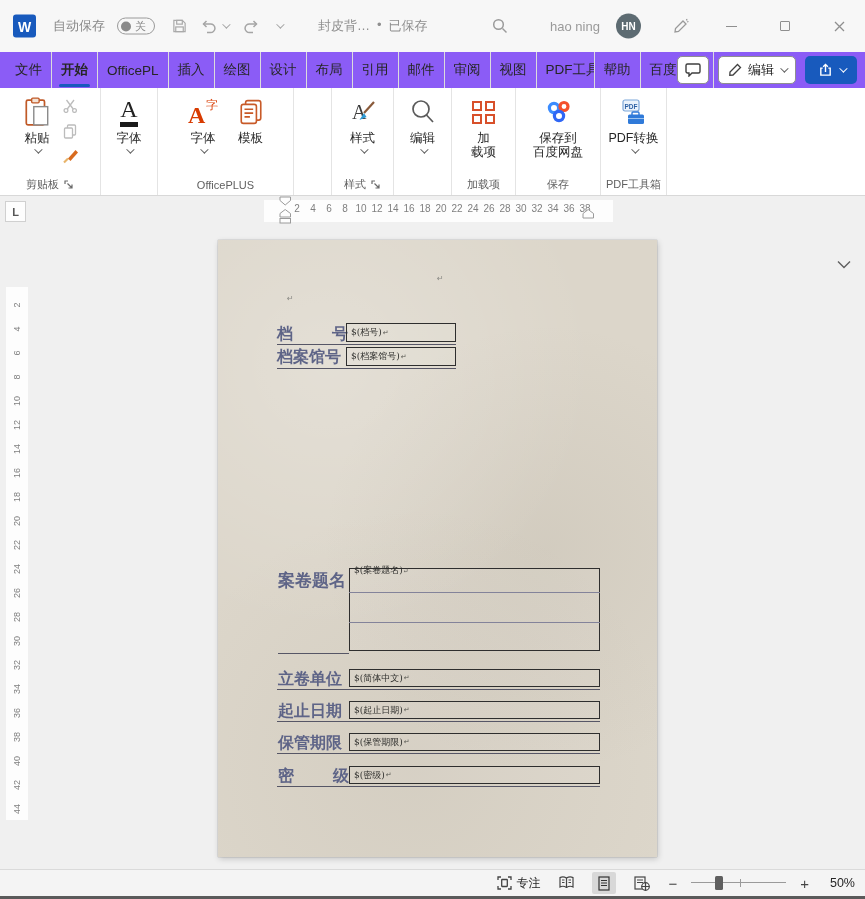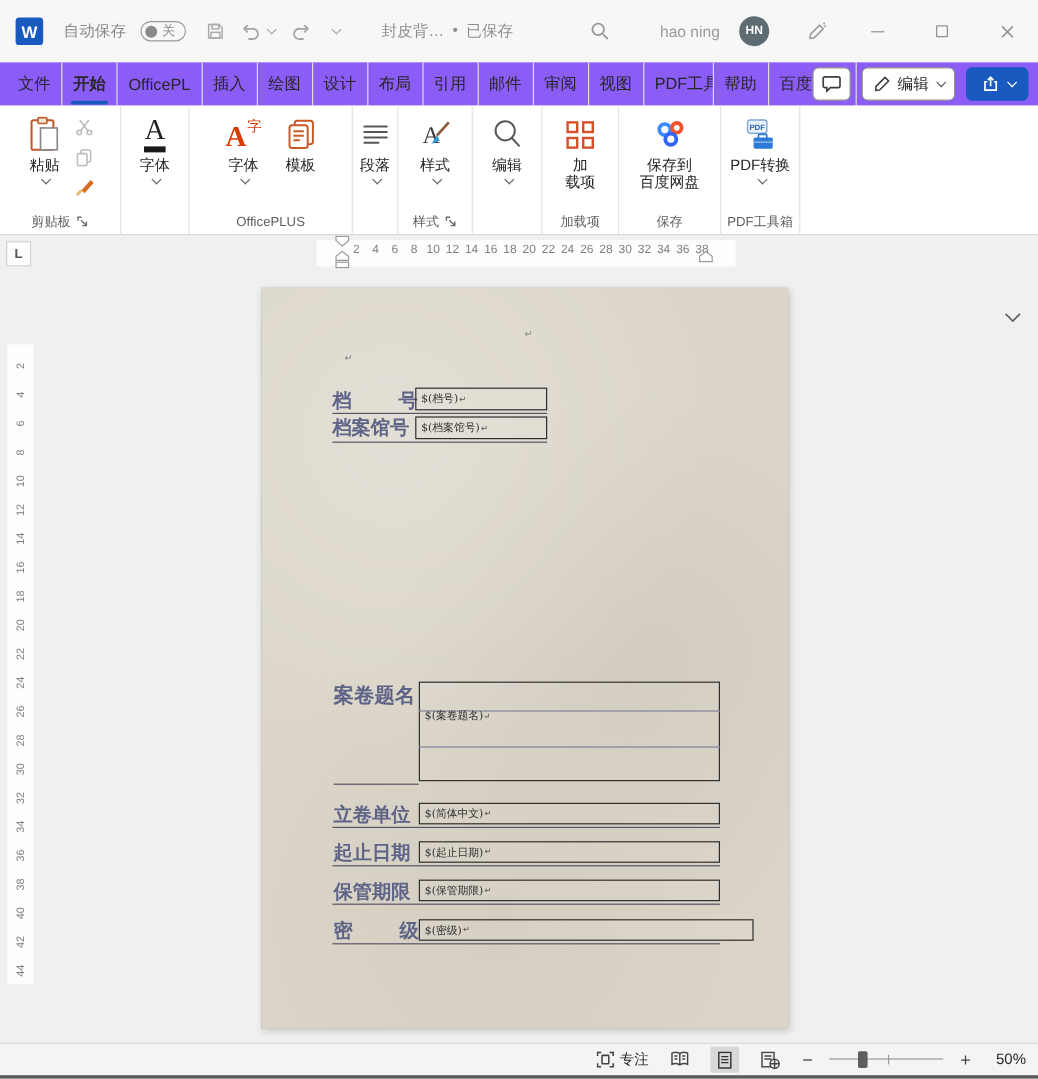--- a/index.html
+++ b/index.html
@@ -95,34 +95,34 @@
   .eop-free{ position:absolute; font-size:8px; color:#8a8a85; }
   .doc-label{ position:absolute; font-family:"DejaVu Serif","Liberation Serif",serif; font-weight:bold;
               color:#5e6487; font-size:16px; line-height:20px; width:71px; }
   .doc-label.spread{ text-align:justify; text-align-last:justify; }
   .doc-box{ position:absolute; border:1.5px solid #2e2e2e; background:rgba(255,255,255,.06);
             display:flex; align-items:center; padding-left:4px; }
   .doc-box .ph{ font-family:"DejaVu Serif","Liberation Serif",serif; font-size:9px; color:#30302e; white-space:nowrap; }
   .doc-box .eop{ font-size:7px; color:#55554f; margin-left:1px; }
   .doc-line{ position:absolute; border-top:1px solid #565666; }
   .inner-line{ position:absolute; left:131px; width:251px; border-top:1px solid #83839a; }
-  .big-ph{ position:absolute; left:136px; top:350px; font-family:"DejaVu Serif","Liberation Serif",serif;
+  .big-ph{ position:absolute; left:136px; top:324px; font-family:"DejaVu Serif","Liberation Serif",serif;
            font-size:9px; color:#30302e; }
   .big-ph .eop{ font-size:7px; color:#55554f; }
 
   
   .lb0{ left:59px; top:84px; } .bx0{ left:128px; top:83px; width:110px; height:19px; } .ln0{ left:59px; top:104px; width:179px; }
   .lb1{ left:59px; top:107px; } .bx1{ left:128px; top:107px; width:110px; height:19px; } .ln1{ left:59px; top:128px; width:179px; }
   .lb2{ left:60px; top:330px; font-size:17px; } .bx2{ left:131px; top:328px; width:251px; height:83px; padding:0; align-items:flex-start; }
   .ln2{ left:60px; top:413px; width:71px; }
   .il1{ top:352px; } .il2{ top:382px; }
   .lb3{ left:60px; top:429px; } .bx3{ left:131px; top:429px; width:251px; height:18px; } .ln3{ left:59px; top:449px; width:323px; }
   .lb4{ left:60px; top:461px; } .bx4{ left:131px; top:461px; width:251px; height:18px; } .ln4{ left:59px; top:481px; width:323px; }
   .lb5{ left:60px; top:493px; } .bx5{ left:131px; top:493px; width:251px; height:18px; } .ln5{ left:59px; top:513px; width:323px; }
-  .lb6{ left:60px; top:526px; } .bx6{ left:131px; top:526px; width:279px; height:18px; } .ln6{ left:59px; top:546px; width:323px; }
+  .lb6{ left:60px; top:526px; } .bx6{ left:131px; top:526px; width:251px; height:18px; } .ln6{ left:59px; top:546px; width:323px; }
 
   
   .statusbar{ position:absolute; left:0; top:869px; width:865px; height:30px; background:#f4f4f4;
               border-top:1px solid #dadada; border-bottom:3px solid #5a5a5a; display:flex; align-items:center; }
   .sb-left{ display:flex; align-items:center; gap:20px; margin-left:8px; font-size:12.5px; }
   .sb-right{ position:absolute; right:10px; display:flex; align-items:center; gap:14px; }
   .sb-item{ display:flex; align-items:center; gap:4px; }
   .view-ic{ width:24px; height:22px; display:flex; align-items:center; justify-content:center; border-radius:2px; }
   .view-ic.active{ background:#d8d8d8; }
   .zoom-track{ position:relative; width:95px; height:14px; }
@@ -325,31 +325,20 @@
           </span>
           <span class="bl">模板</span>
         </div>
       </div>
       <div class="rg-label">
         <span>OfficePLUS</span>
       </div>
     </div>
 
     <div class="rgroup" style="width:38px">
-      <div class="rg-body">
-        <div class="bigbtn">
-          <span class="bi">
-            <svg width="22" height="19" viewBox="0 0 22 19" stroke="#565656" stroke-width="1.7">
-                <path d="M1 2.5 h20 M1 7 h20 M1 11.5 h20 M1 16 h13"></path>
-              </svg>
-          </span>
-          <span class="bl">段落</span>
-          <span class="chev bchev"></span>
-        </div>
-      </div>
       <div class="rg-label"></div>
     </div>
 
     <div class="rgroup" style="width:62px">
       <div class="rg-body">
         <div class="bigbtn">
           <span class="bi">
             <svg width="26" height="26" viewBox="0 0 26 26">
                 <text x="2" y="20" font-size="20" fill="#3c3c3c" font-family="serif">A</text>
                 <path d="M24 3 L14 14" stroke="#8a5a3a" stroke-width="2.2"></path>

